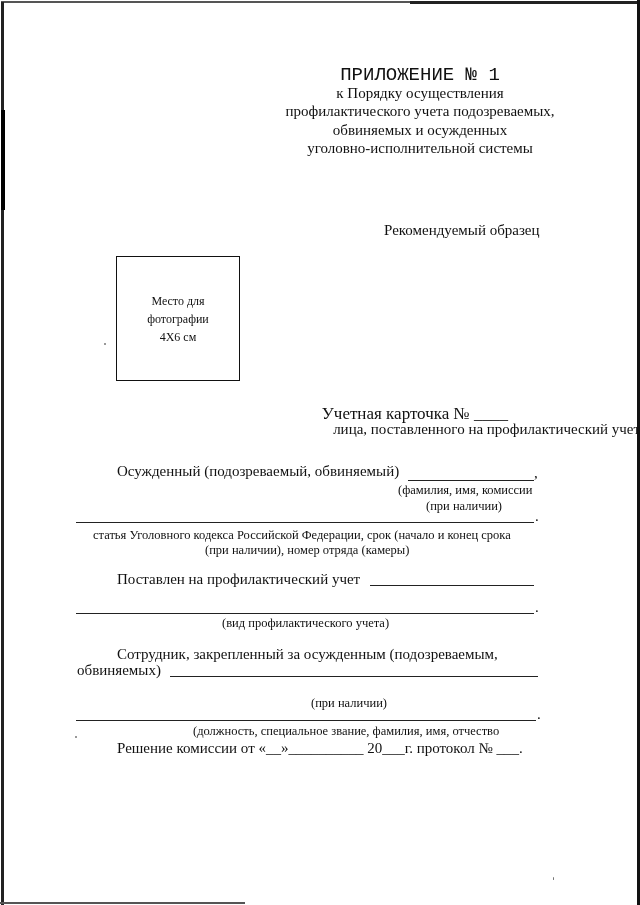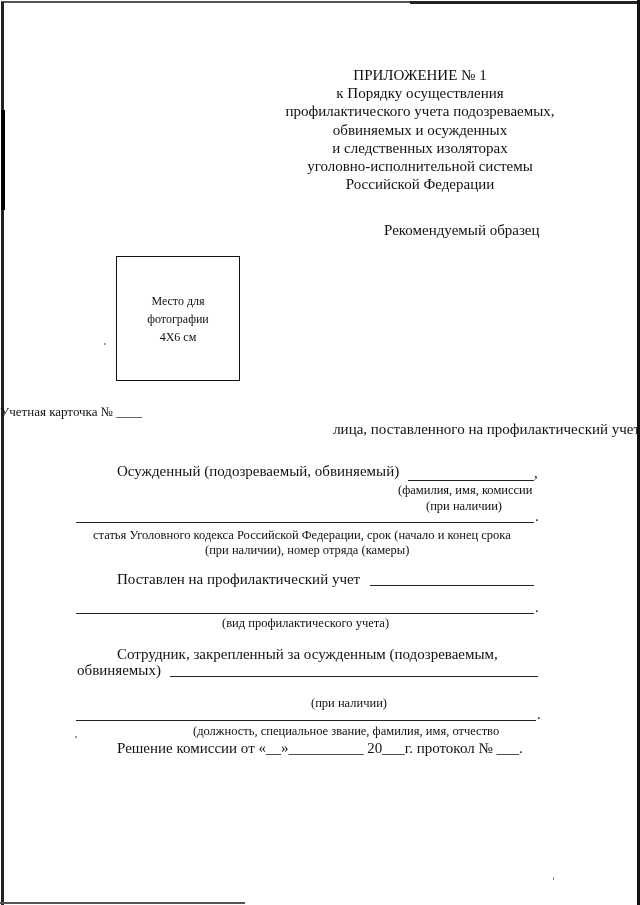--- a/index.html
+++ b/index.html
@@ -12,31 +12,31 @@
     .scan-left-dark { position: absolute; left: 1px; top: 110px; width: 4px; height: 100px; background: #000; }
     .scan-top { position: absolute; left: 1px; top: 1px; width: 639px; height: 2px; background: #555; }
     .scan-top-dark { position: absolute; left: 410px; top: 1px; width: 230px; height: 3px; background: #222; }
     .scan-right { position: absolute; right: 0px; top: 0px; width: 3px; height: 905px; background: #111; }
     .scan-bottom { position: absolute; left: 0; bottom: 1px; width: 245px; height: 2px; background: #555; }
     .speck { position: absolute; width: 2px; height: 2px; background: #777; border-radius: 1px; }
     .appendix {
       position: absolute; left: 270px; top: 66px; width: 300px;
       font-size: 15px; line-height: 18.2px; text-align: center;
     }
-    .appendix .title { font-size: 15px; }
+    .appendix .title { font-size: 19px; font-family: Liberation Mono, monospace; }
     .sample-label { position: absolute; left: 384px; top: 222px; font-size: 15px; }
 
     .photo-box {
       position: absolute; left: 116px; top: 256px; width: 124px; height: 125px;
       border: 1.5px solid #111; box-sizing: border-box;
       display: flex; align-items: center; justify-content: center;
       text-align: center; font-size: 12px; line-height: 18px;
     }
 
-    .card-title { position: absolute; left: 0; width: 508px; top: 404px; text-align: left; font-size: 13px; }
+    .card-title { position: absolute; left: 0; width: 508px; top: 404px; text-align: right; font-size: 17px; }
     .card-sub   { position: absolute; left: 0; width: 640px; top: 421px; text-align: right; font-size: 15px; }
 
     .line { position: absolute; height: 0; border-top: 1px solid #222; }
     .txt  { position: absolute; font-size: 15px; white-space: nowrap; }
     .small { position: absolute; font-size: 12.5px; white-space: nowrap; }
 
     .dot { position: absolute; font-size: 15px; }
   </style>
 </head>
 <body>
@@ -49,23 +49,21 @@
 <div class="scan-bottom"></div>
 <div class="speck" style="left:104px;top:343px;"></div>
 <div class="speck" style="left:75px;top:736px;"></div>
 <div class="speck" style="left:553px;top:877px;width:1px;height:3px;"></div>
 
 <div class="appendix">
   <div class="title">ПРИЛОЖЕНИЕ № 1</div>
   <div>к Порядку осуществления</div>
   <div>профилактического учета подозреваемых,</div>
   <div>обвиняемых и осужденных</div>
-  <div>и следственных изоляторах</div>
   <div>уголовно-исполнительной системы</div>
-  <div>Российской Федерации</div>
 </div>
 
 <div class="sample-label">Рекомендуемый образец</div>
 
 <div class="photo-box">
   <div>
     <div>Место для</div>
     <div>фотографии</div>
     <div>4Х6 см</div>
   </div>

